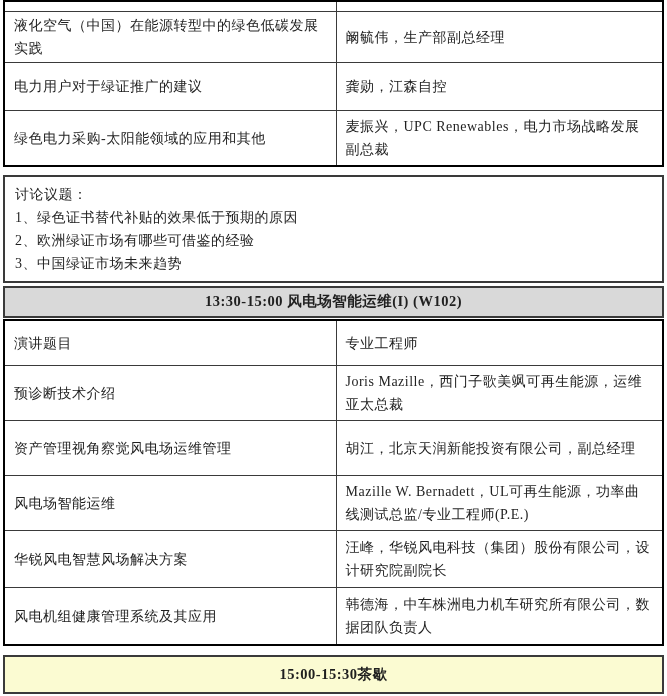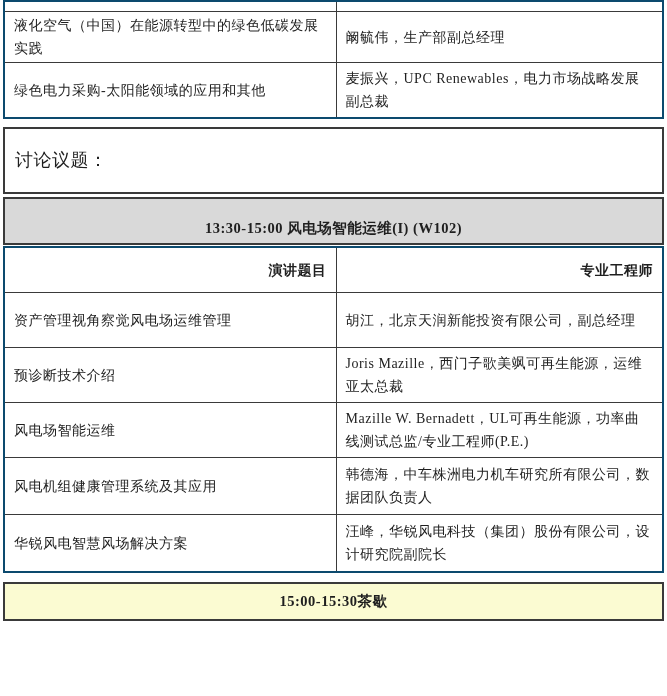--- a/index.html
+++ b/index.html
@@ -13,21 +13,21 @@
     overflow: hidden;
     font-family: "Liberation Serif", "DejaVu Serif", serif;
     color: #1f1f1f;
   }
   .wrap { padding: 0 3px; }
 
   table.sched {
     border-collapse: collapse;
     width: 100%;
     table-layout: fixed;
-    border: 2px solid #0c4a6e;
+    border: 2px solid #000000;
   }
   table.sched td {
     border: 1px solid #3a3a3a;
     font-size: 14px;
     line-height: 23px;
     padding: 2px 9px;
     vertical-align: middle;
     letter-spacing: 0.5px;
     word-break: break-all;
   }
@@ -38,52 +38,52 @@
 
   tr.r-h44 td { height: 44px; }
   tr.r-h43 td { height: 43px; }
   tr.r-h50 td { height: 50px; }
   tr.r-h52 td { height: 52px; }
   tr.r-h40 td { height: 40px; }
 
   .disc-box {
     margin-top: 8px;
     border: 2px solid #3a3a3a;
-    padding: 20px 10px;
-    font-size: 18px;
+    padding: 6px 10px;
+    font-size: 14px;
     line-height: 23px;
     letter-spacing: 0.5px;
   }
   .disc-box div { white-space: nowrap; }
 
   .band {
     border: 2px solid #3a3a3a;
     text-align: center;
     font-weight: bold;
     font-size: 14.5px;
     letter-spacing: 0.5px;
   }
   .band-gray {
     background: #d9d9d9;
-    padding: 19px 0 4px 0;
+    padding: 3px 0 4px 0;
     line-height: 17px;
   }
   .band-gray .line { padding: 2px 0; }
   .band-yellow {
     background: #fbfbd2;
     margin-top: 9px;
     padding: 8px 0;
     line-height: 19px;
   }
   .mt1 { margin-top: 1px; }
   .mt3 { margin-top: 3px; }
 
   th.colhead, td.colhead {
-    text-align: right;
-    font-weight: bold;
+    text-align: left;
+    font-weight: normal;
     font-size: 14px;
     letter-spacing: 1px;
   }
 </style>
 </head>
 <body>
 
 <div class="wrap">
 
   <table class="sched">
@@ -93,64 +93,71 @@
       </colgroup>
     <tbody>
         <tr>
       <td class="sliver"></td>
       <td class="sliver"></td>
     </tr>
     <tr class="r-h44">
       <td>液化空气（中国）在能源转型中的绿色低碳发展实践</td>
       <td>阚毓伟，生产部副总经理</td>
     </tr>
+    <tr class="r-h43">
+      <td>电力用户对于绿证推广的建议</td>
+      <td>龚勋，江森自控</td>
+    </tr>
     <tr class="r-h50">
       <td>绿色电力采购-太阳能领域的应用和其他</td>
       <td>麦振兴，UPC Renewables，电力市场战略发展副总裁</td>
     </tr>
   </tbody>
     </table>
 
   <div class="disc-box">
     <div>讨论议题：</div>
+    <div>1、绿色证书替代补贴的效果低于预期的原因</div>
+    <div>2、欧洲绿证市场有哪些可借鉴的经验</div>
+    <div>3、中国绿证市场未来趋势</div>
   </div>
 
   <div class="band band-gray mt3">
     <div class="line">13:30-15:00 风电场智能运维(I) (W102)</div>
   </div>
 
   <table class="sched mt1">
     <colgroup>
         <col class="c-topic">
         <col>
       </colgroup>
     <tbody>
         <tr class="r-h40">
       <td class="colhead">演讲题目</td>
       <td class="colhead">专业工程师</td>
     </tr>
     <tr class="r-h50">
+      <td>预诊断技术介绍</td>
+      <td>Joris Mazille，西门子歌美飒可再生能源，运维亚太总裁</td>
+    </tr>
+    <tr class="r-h50">
       <td>资产管理视角察觉风电场运维管理</td>
       <td>胡江，北京天润新能投资有限公司，副总经理</td>
-    </tr>
-    <tr class="r-h50">
-      <td>预诊断技术介绍</td>
-      <td>Joris Mazille，西门子歌美飒可再生能源，运维亚太总裁</td>
     </tr>
     <tr class="r-h50">
       <td>风电场智能运维</td>
       <td>Mazille W. Bernadett，UL可再生能源，功率曲线测试总监/专业工程师(P.E.)</td>
     </tr>
     <tr class="r-h52">
+      <td>华锐风电智慧风场解决方案</td>
+      <td>汪峰，华锐风电科技（集团）股份有限公司，设计研究院副院长</td>
+    </tr>
+    <tr class="r-h52">
       <td>风电机组健康管理系统及其应用</td>
       <td>韩德海，中车株洲电力机车研究所有限公司，数据团队负责人</td>
-    </tr>
-    <tr class="r-h52">
-      <td>华锐风电智慧风场解决方案</td>
-      <td>汪峰，华锐风电科技（集团）股份有限公司，设计研究院副院长</td>
     </tr>
   </tbody>
     </table>
 
   <div class="band band-yellow">
     <span>15:00-15:30茶歇</span>
   </div>
 
 </div>
 

